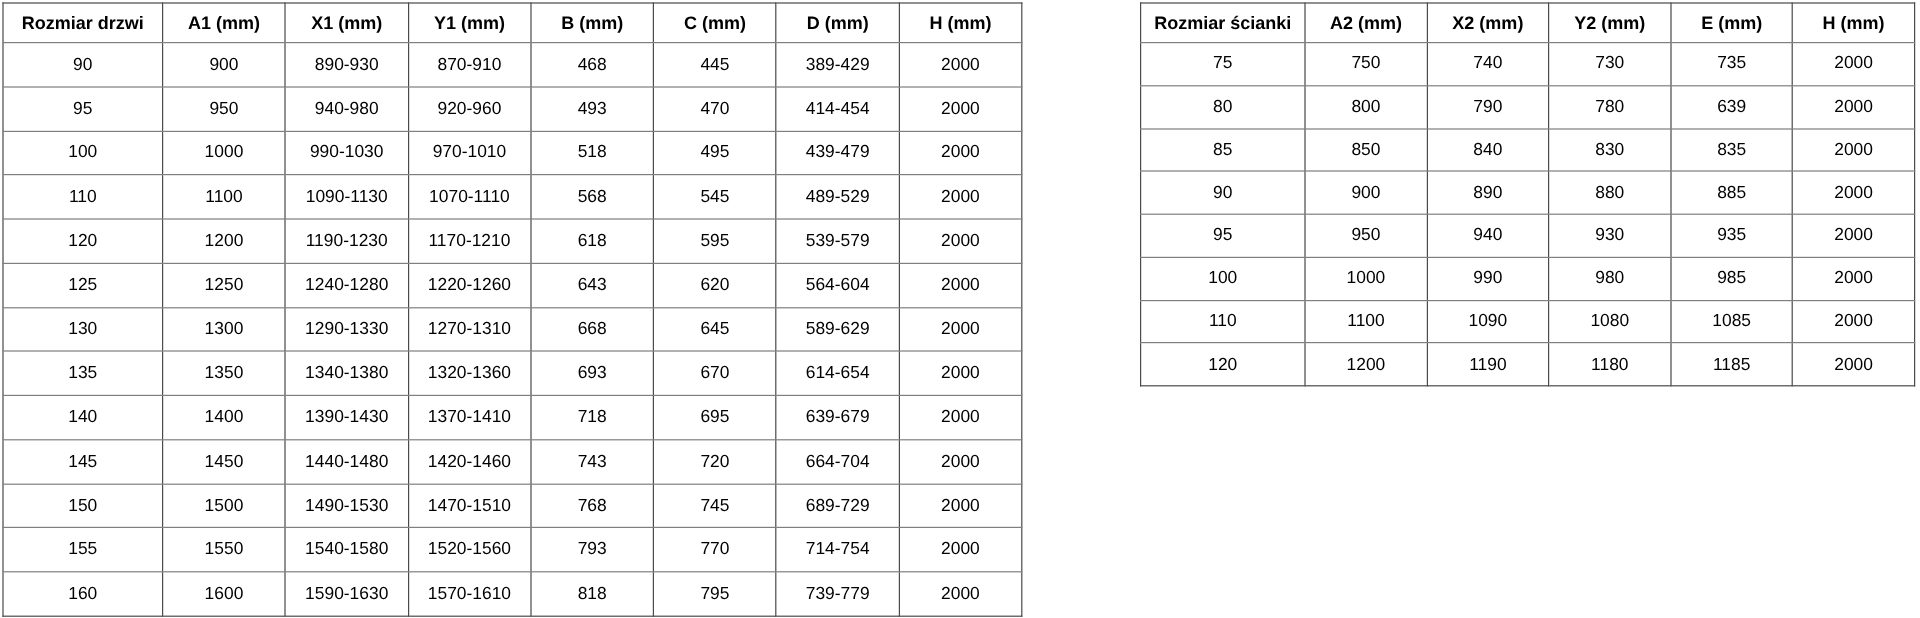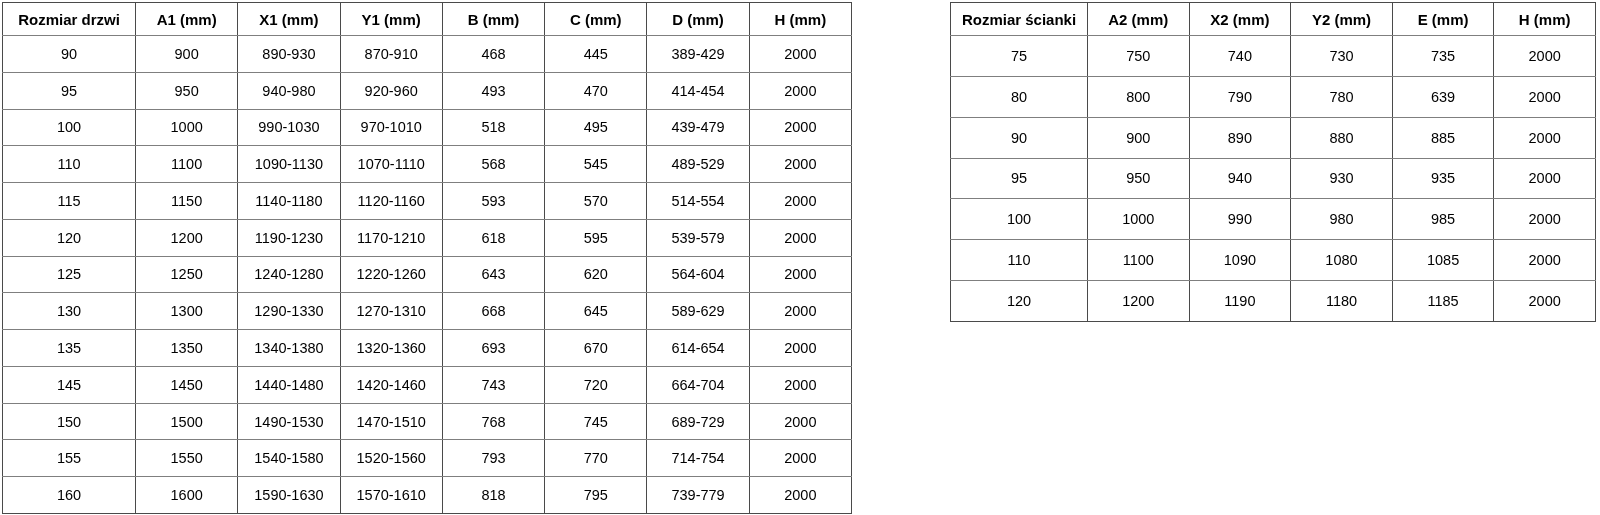--- a/index.html
+++ b/index.html
@@ -121,30 +121,20 @@
           <td>110</td>
           <td>1100</td>
           <td>1090-1130</td>
           <td>1070-1110</td>
           <td>568</td>
           <td>545</td>
           <td>489-529</td>
           <td>2000</td>
         </tr>
         <tr>
-          <td>115</td>
-          <td>1150</td>
-          <td>1140-1180</td>
-          <td>1120-1160</td>
-          <td>593</td>
-          <td>570</td>
-          <td>514-554</td>
-          <td>2000</td>
-        </tr>
-        <tr>
           <td>120</td>
           <td>1200</td>
           <td>1190-1230</td>
           <td>1170-1210</td>
           <td>618</td>
           <td>595</td>
           <td>539-579</td>
           <td>2000</td>
         </tr>
         <tr>
@@ -171,20 +161,30 @@
           <td>135</td>
           <td>1350</td>
           <td>1340-1380</td>
           <td>1320-1360</td>
           <td>693</td>
           <td>670</td>
           <td>614-654</td>
           <td>2000</td>
         </tr>
         <tr>
+          <td>140</td>
+          <td>1400</td>
+          <td>1390-1430</td>
+          <td>1370-1410</td>
+          <td>718</td>
+          <td>695</td>
+          <td>639-679</td>
+          <td>2000</td>
+        </tr>
+        <tr>
           <td>145</td>
           <td>1450</td>
           <td>1440-1480</td>
           <td>1420-1460</td>
           <td>743</td>
           <td>720</td>
           <td>664-704</td>
           <td>2000</td>
         </tr>
         <tr>
@@ -249,20 +249,28 @@
         </tr>
         <tr>
           <td>80</td>
           <td>800</td>
           <td>790</td>
           <td>780</td>
           <td>639</td>
           <td>2000</td>
         </tr>
         <tr>
+          <td>85</td>
+          <td>850</td>
+          <td>840</td>
+          <td>830</td>
+          <td>835</td>
+          <td>2000</td>
+        </tr>
+        <tr>
           <td>90</td>
           <td>900</td>
           <td>890</td>
           <td>880</td>
           <td>885</td>
           <td>2000</td>
         </tr>
         <tr>
           <td>95</td>
           <td>950</td>

